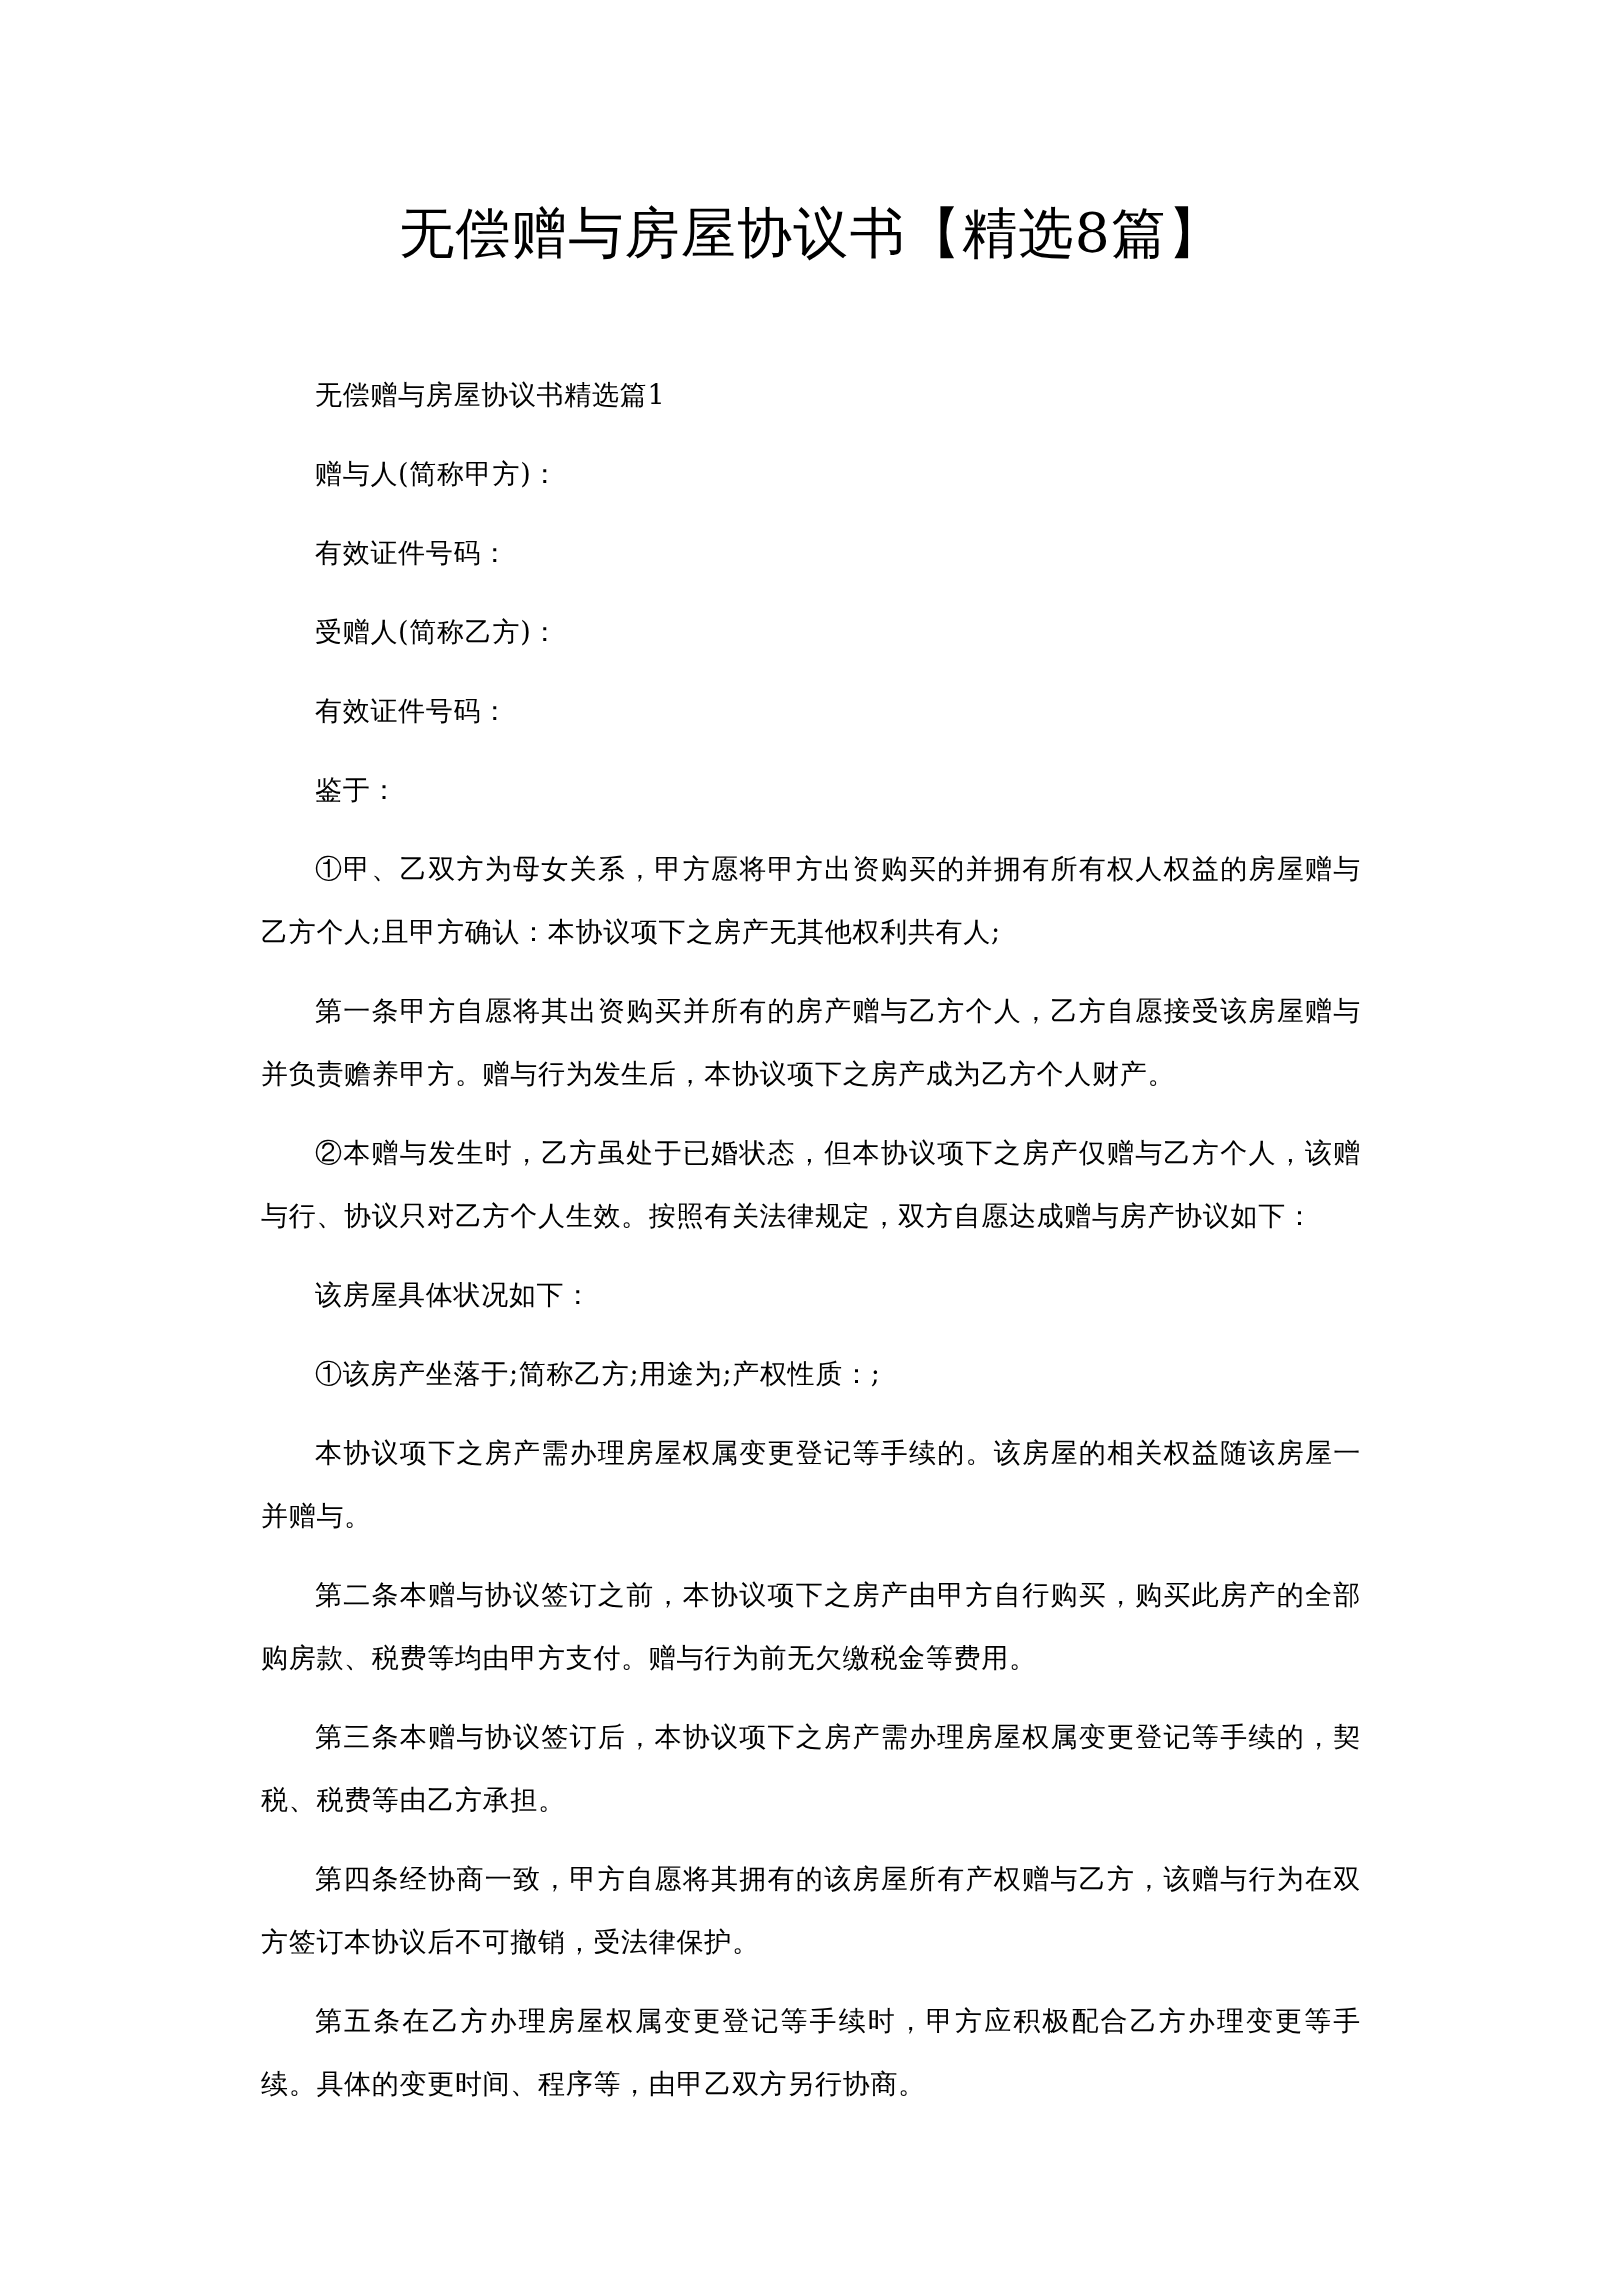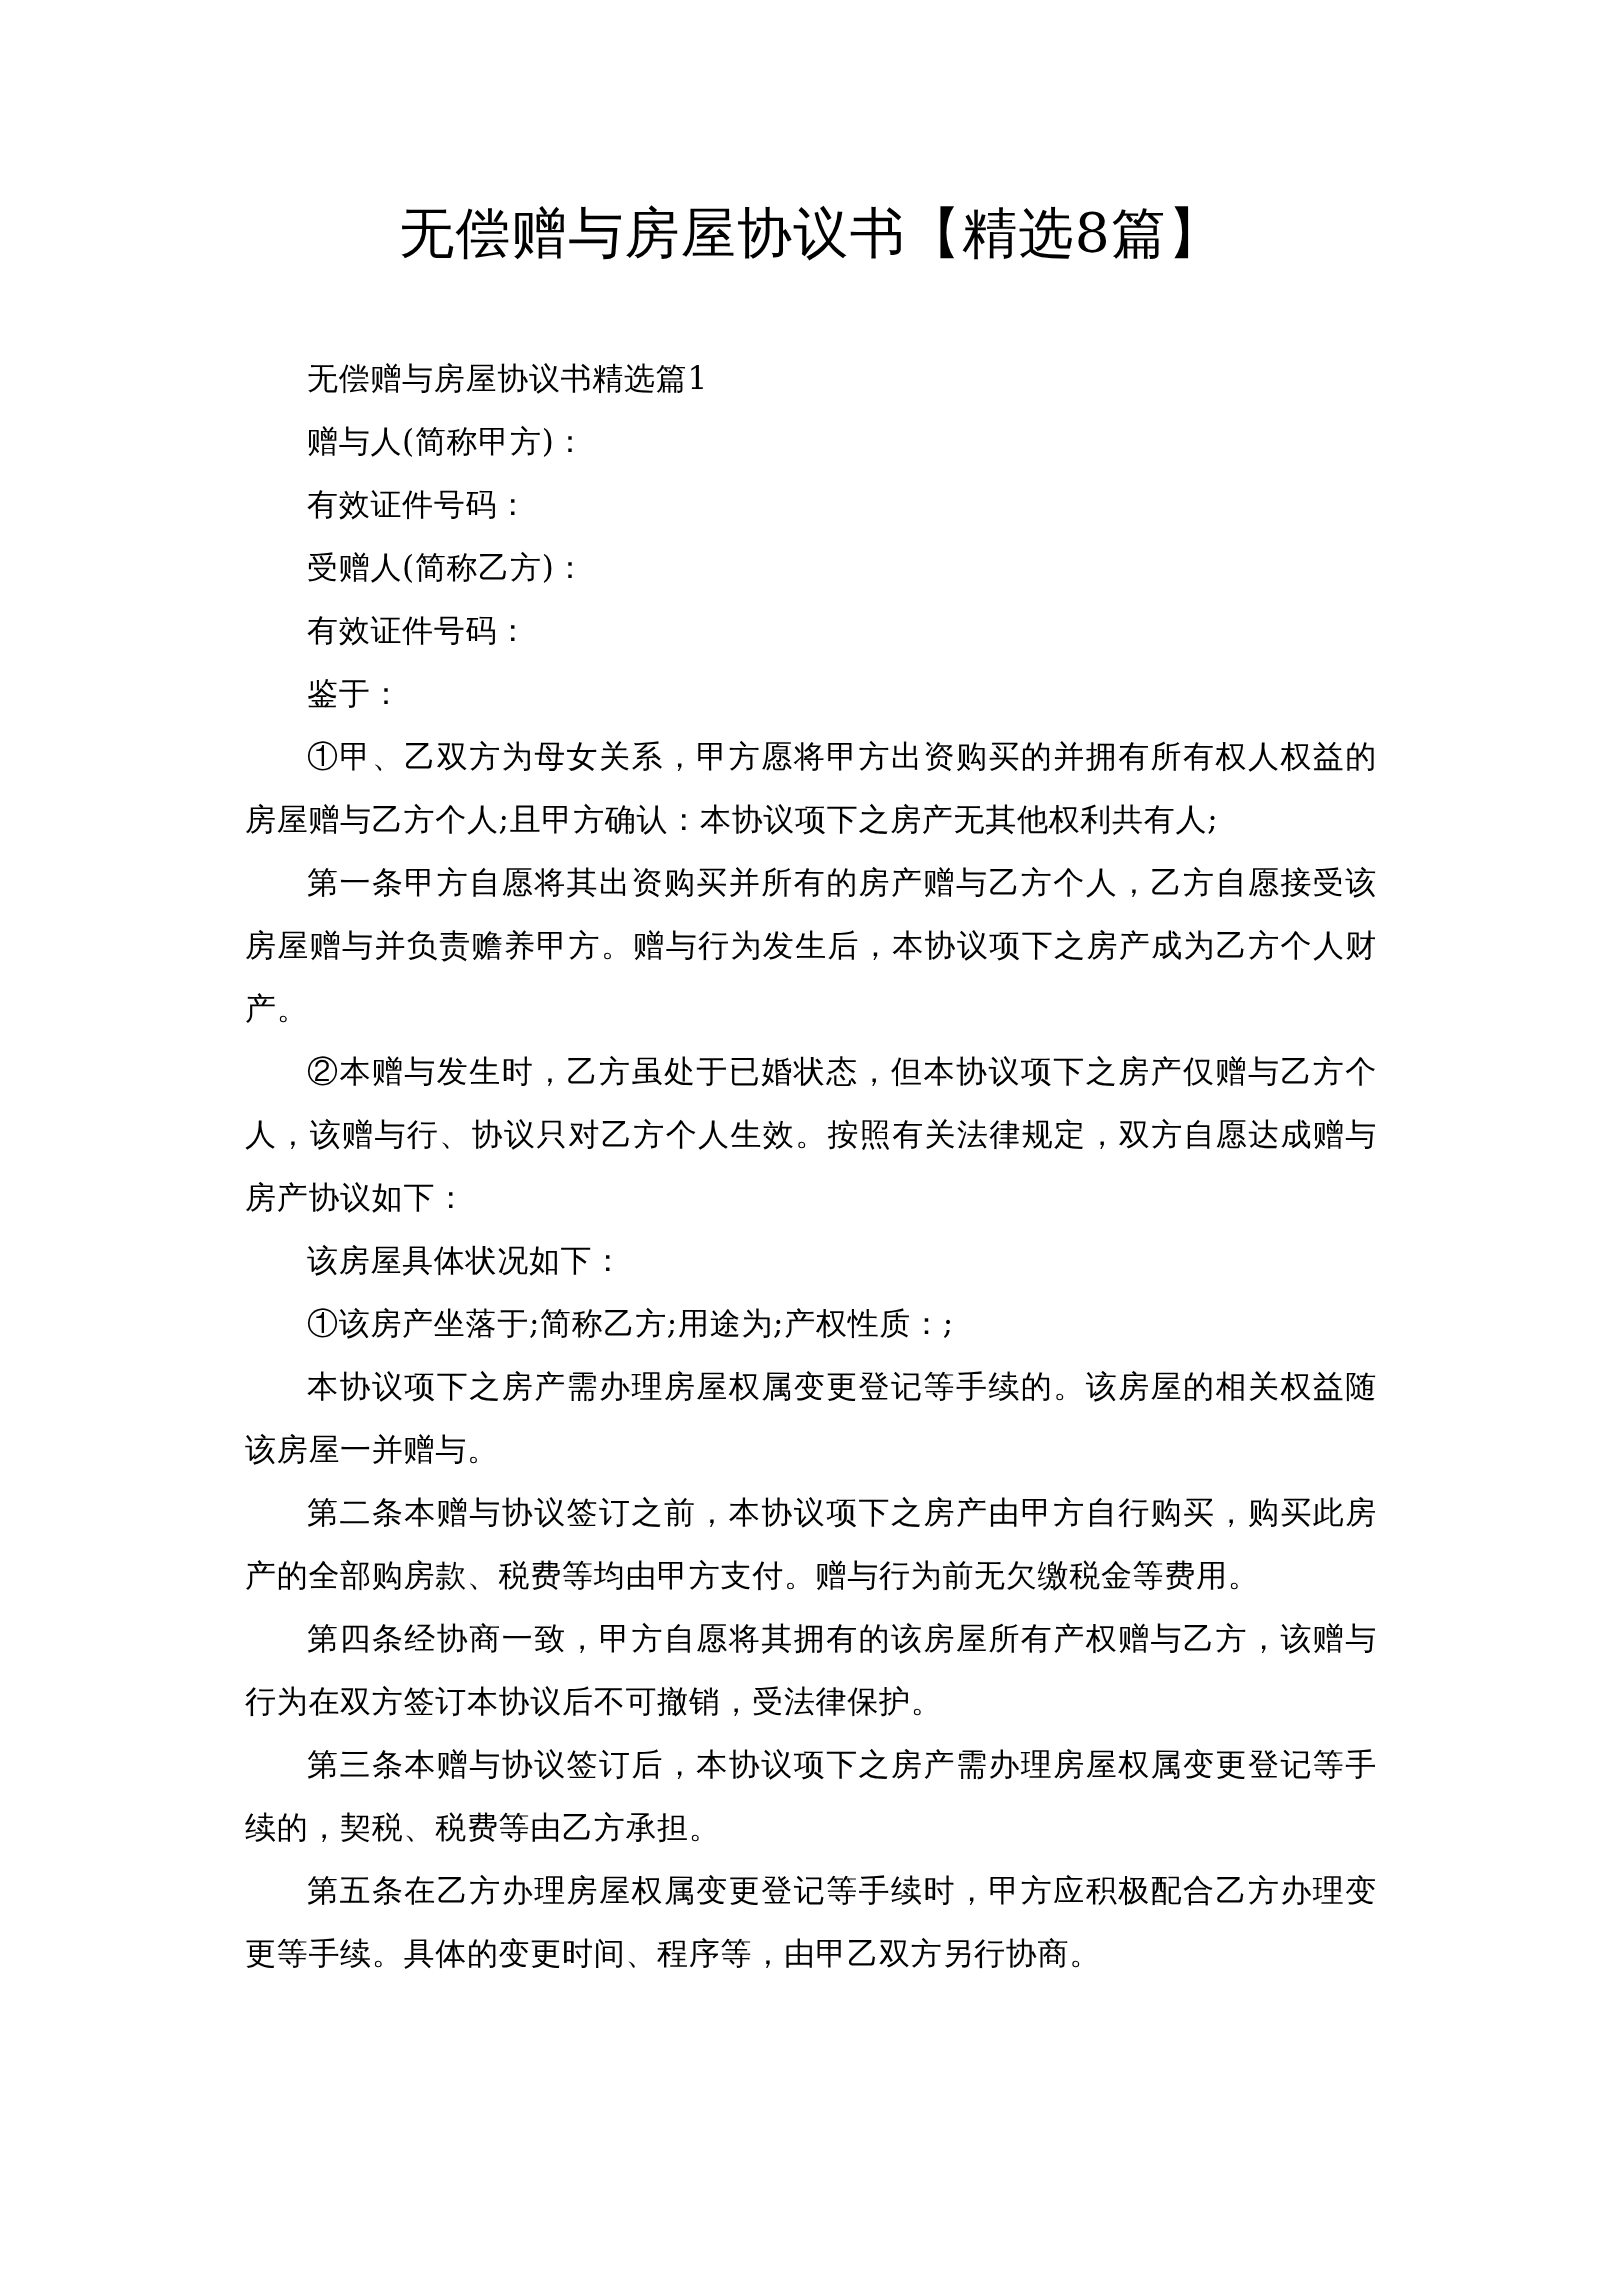--- a/index.html
+++ b/index.html
@@ -35,22 +35,22 @@
       font-weight: normal;
       margin: 0;
     }
     .body {
       position: absolute;
       left: 245px;
       top: 347px;
       width: 1132px;
     }
     .para {
-      margin: 0;
-      font-size: 31px;
+      margin: 16px;
+      font-size: 27px;
       line-height: 63px;
       text-align: justify;
       text-justify: inter-character;
       letter-spacing: 0.7px;
     }
     .para.indent {
       text-indent: 2em;
     }
   </style>
 </head>
@@ -66,18 +66,18 @@
     <p class="para indent">受赠人(简称乙方)：</p>
     <p class="para indent">有效证件号码：</p>
     <p class="para indent">鉴于：</p>
     <p class="para indent">①甲、乙双方为母女关系，甲方愿将甲方出资购买的并拥有所有权人权益的房屋赠与乙方个人;且甲方确认：本协议项下之房产无其他权利共有人;</p>
     <p class="para indent">第一条甲方自愿将其出资购买并所有的房产赠与乙方个人，乙方自愿接受该房屋赠与并负责赡养甲方。赠与行为发生后，本协议项下之房产成为乙方个人财产。</p>
     <p class="para indent">②本赠与发生时，乙方虽处于已婚状态，但本协议项下之房产仅赠与乙方个人，该赠与行、协议只对乙方个人生效。按照有关法律规定，双方自愿达成赠与房产协议如下：</p>
     <p class="para indent">该房屋具体状况如下：</p>
     <p class="para indent">①该房产坐落于;简称乙方;用途为;产权性质：;</p>
     <p class="para indent">本协议项下之房产需办理房屋权属变更登记等手续的。该房屋的相关权益随该房屋一并赠与。</p>
     <p class="para indent">第二条本赠与协议签订之前，本协议项下之房产由甲方自行购买，购买此房产的全部购房款、税费等均由甲方支付。赠与行为前无欠缴税金等费用。</p>
+    <p class="para indent">第三条本赠与协议签订后，本协议项下之房产需办理房屋权属变更登记等手续的，契税、税费等由乙方承担。</p>
     <p class="para indent">第四条经协商一致，甲方自愿将其拥有的该房屋所有产权赠与乙方，该赠与行为在双方签订本协议后不可撤销，受法律保护。</p>
-    <p class="para indent">第三条本赠与协议签订后，本协议项下之房产需办理房屋权属变更登记等手续的，契税、税费等由乙方承担。</p>
     <p class="para indent">第五条在乙方办理房屋权属变更登记等手续时，甲方应积极配合乙方办理变更等手续。具体的变更时间、程序等，由甲乙双方另行协商。</p>
   </div>
 </div>
 
 
 </body></html>

